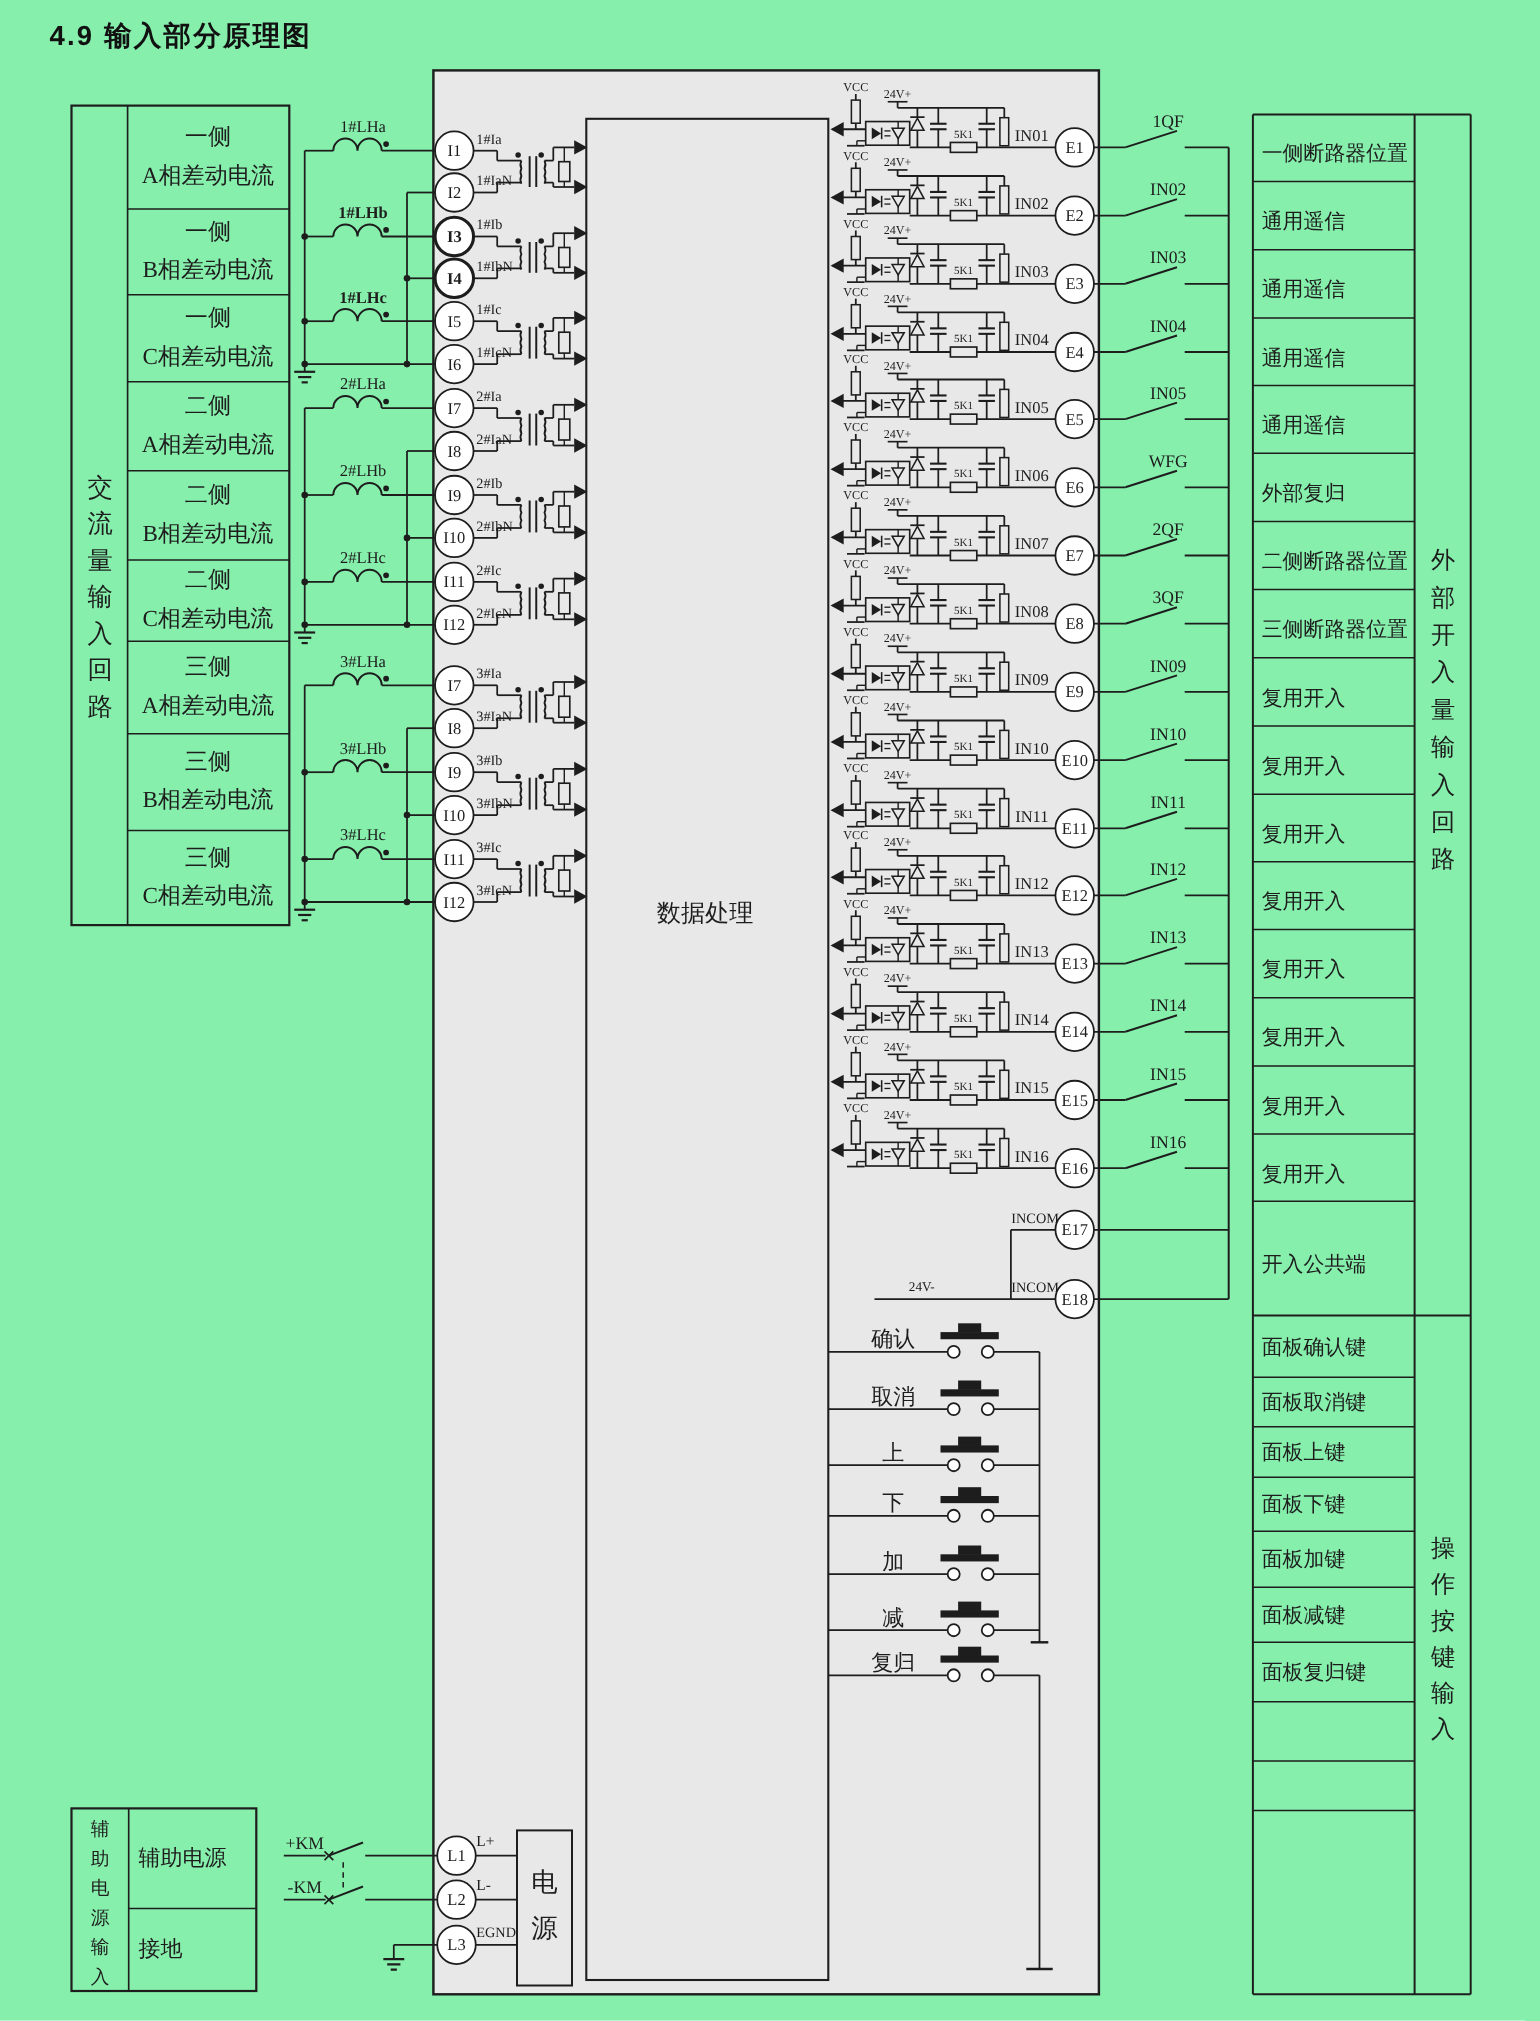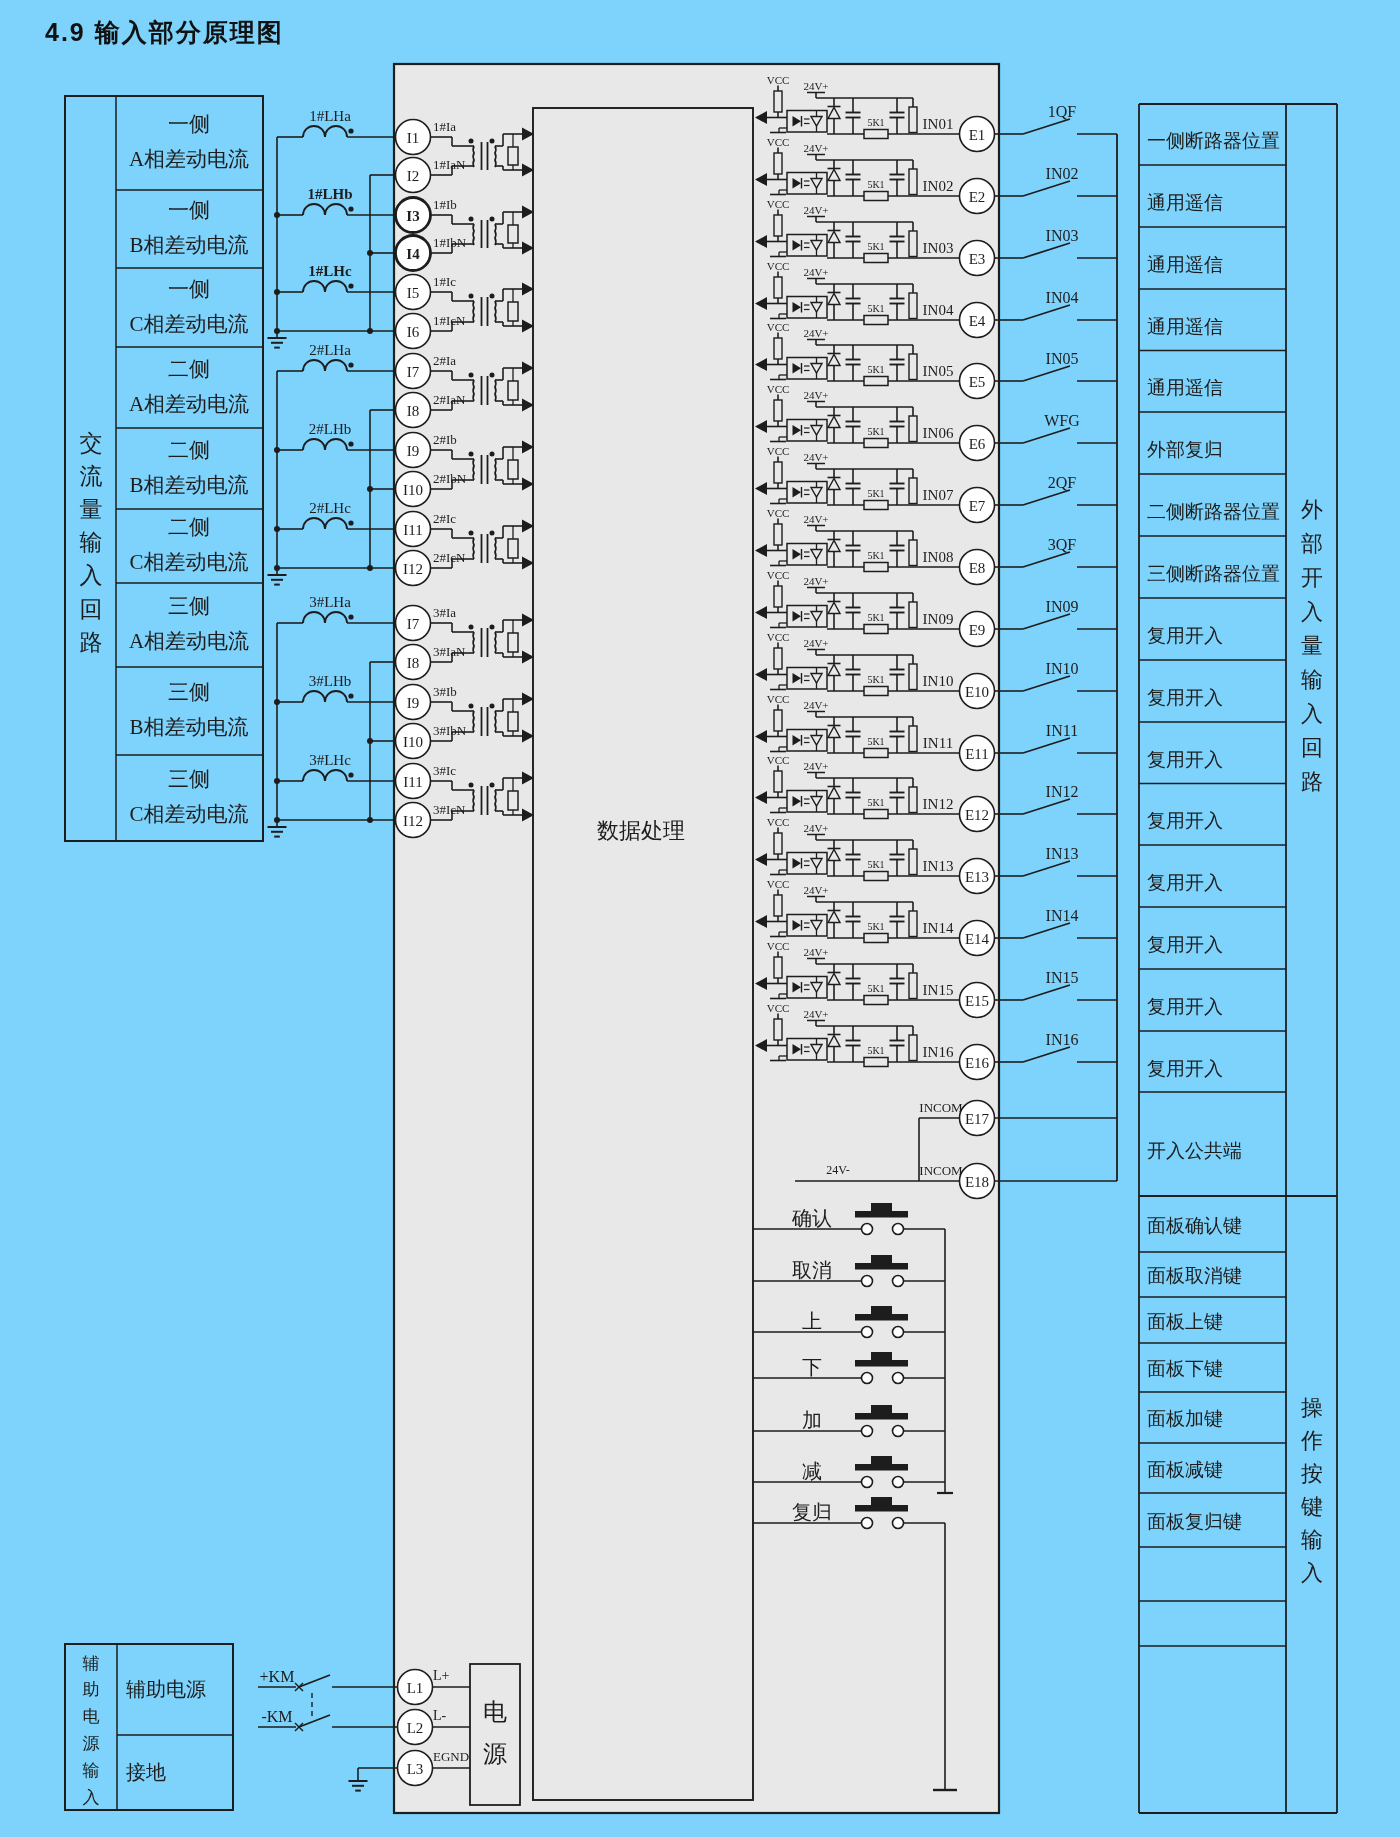--- a/index.html
+++ b/index.html
@@ -1,16 +1,16 @@
 <!DOCTYPE html>
 <html><head>
 <meta charset="utf-8">
 <style>
   html,body{margin:0;padding:0;background:#fff;}
-  .stage{position:relative;width:1400px;height:1837px;background:#7dd3fc;overflow:hidden;
+  .stage{position:relative;width:1400px;height:1837px;background:#86efac;overflow:hidden;
          font-family:"Liberation Serif",serif;}
   .title{position:absolute;left:45px;top:16px;font-family:"Liberation Sans",sans-serif;
          font-weight:bold;font-size:25px;color:#111;letter-spacing:2px;}
   svg{position:absolute;left:0;top:0;}
   text{user-select:none;}
 </style>
 </head>
 <body>
 
 <div class="stage">

